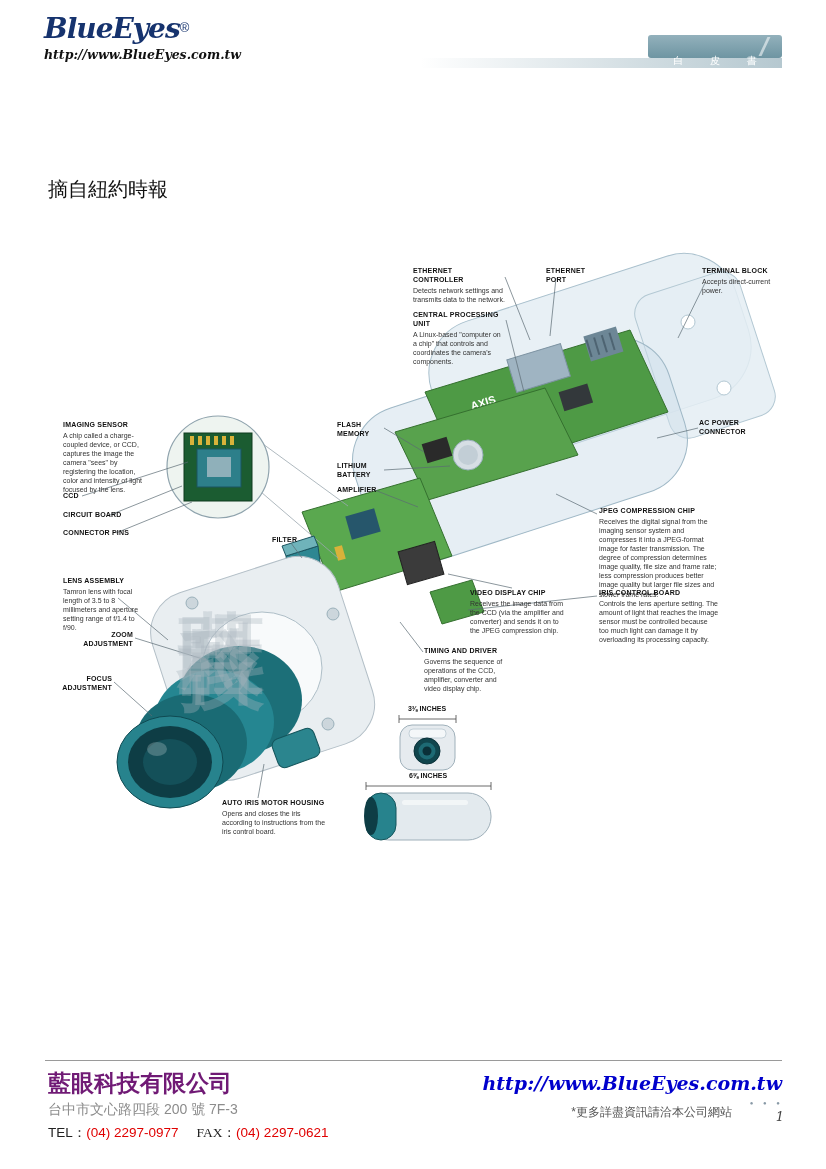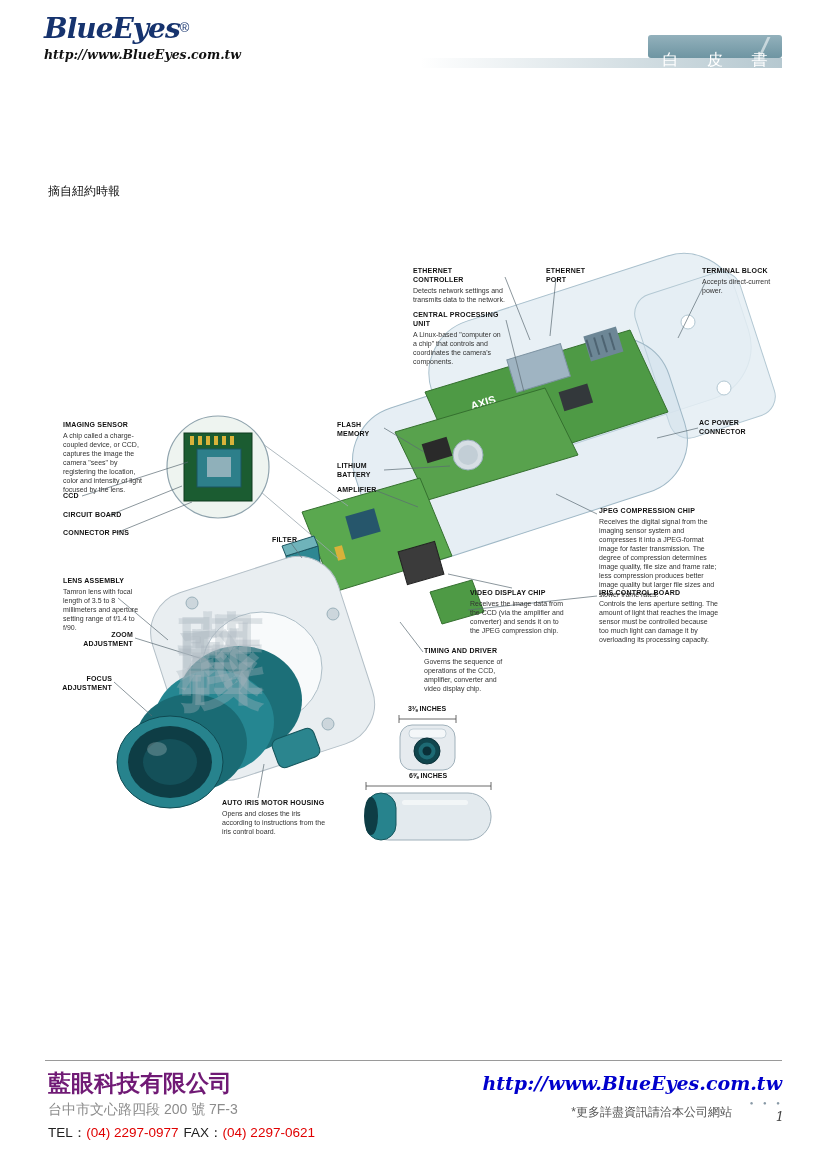--- a/index.html
+++ b/index.html
@@ -22,29 +22,29 @@
   }
   .header-band {
     position:absolute; left:420px; top:58px; width:362px; height:10px;
     background:linear-gradient(to right, rgba(141,170,182,0), rgba(141,170,182,0.65));
   }
   .wp-badge {
     position:absolute; left:648px; top:35px; width:134px; height:23px;
     background:linear-gradient(to bottom, #93b1bc, #6e95a2);
     border-radius:3px; display:flex; align-items:center; justify-content:center;
   }
-  .wp-badge span { color:#ffffff; font-size:16px; letter-spacing:12px; padding-left:12px;margin-top:28px; }
+  .wp-badge span { color:#ffffff; font-size:10px; letter-spacing:12px; padding-left:12px;margin-top:28px; }
   .badge-slash { position:absolute; right:16px; top:2px; width:3px; height:19px;
     background:rgba(255,255,255,0.55); transform:skewX(-25deg); }
   
   .doc-title {
     position:absolute; left:48px; top:118px; font-size:30px; font-weight:bold;
     color:#2d78bd; letter-spacing:3px;
   }
-  .doc-subtitle { position:absolute; left:48px; top:176px; font-size:12px; color:#111;margin-top:7px; }
+  .doc-subtitle { position:absolute; left:48px; top:176px; font-size:20px; color:#111; }
   
   .diagram-svg { position:absolute; left:0; top:0; z-index:1; pointer-events:none; }
   .watermark {
     position:absolute; left:165px; top:540px; z-index:2; pointer-events:none;
     writing-mode:vertical-rl; font-size:86px; font-weight:bold;
     color:rgba(168,180,190,0.35); letter-spacing:6px;
   }
   .ann { position:absolute; z-index:3; }
   .ann-title { font-size:7px; font-weight:bold; color:#111; letter-spacing:0.2px; line-height:1.25; }
   .ann-text  { font-size:7px; color:#333; line-height:1.3; margin-top:1px; }
@@ -56,21 +56,21 @@
   
   .footer-rule { position:absolute; left:45px; top:1060px; width:737px; border-top:1.5px solid #9a9a9a; }
   .footer-company { position:absolute; left:48px; top:1068px; font-size:23px; font-weight:bold; color:#701a75; }
   .footer-site {
     position:absolute; right:44px; top:1072px; font-family:"DejaVu Serif", serif;
     font-style:italic; font-weight:bold; font-size:19px; color:#0000cc; cursor:pointer;
   }
   .footer-address { position:absolute; left:48px; top:1101px; font-size:14px; color:#8c8c8c; }
   .footer-contact { position:absolute; left:48px; top:1124px; font-size:13.5px; color:#222; }
   .c-red { color:#e00000; font-weight:normal; }
-  .c-gap { margin-left:5px; }
+  .c-gap { margin-left:18px;font-family:Liberation Serif, serif; }
   .footer-note { position:absolute; right:94px; top:1104px; font-size:12px; color:#555; }
   .page-num { position:absolute; right:42px; top:1100px; text-align:right; }
   .page-num .dots { font-size:6px; color:#8899a6; letter-spacing:4px; }
   .page-num .num { font-family:"DejaVu Serif", serif; font-style:italic; font-size:13px; color:#444; margin-top:3px; }
 </style>
 </head>
 <body>
 
 <div class="page">
 

